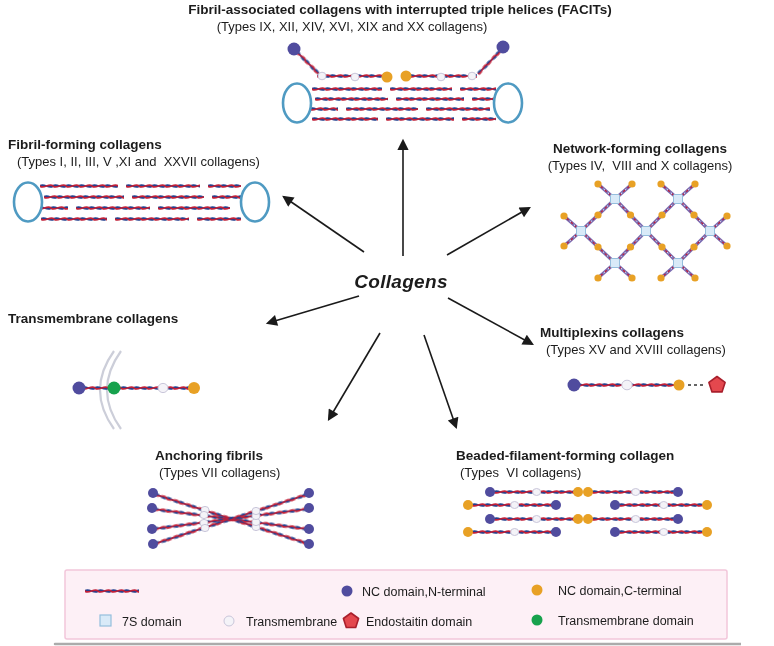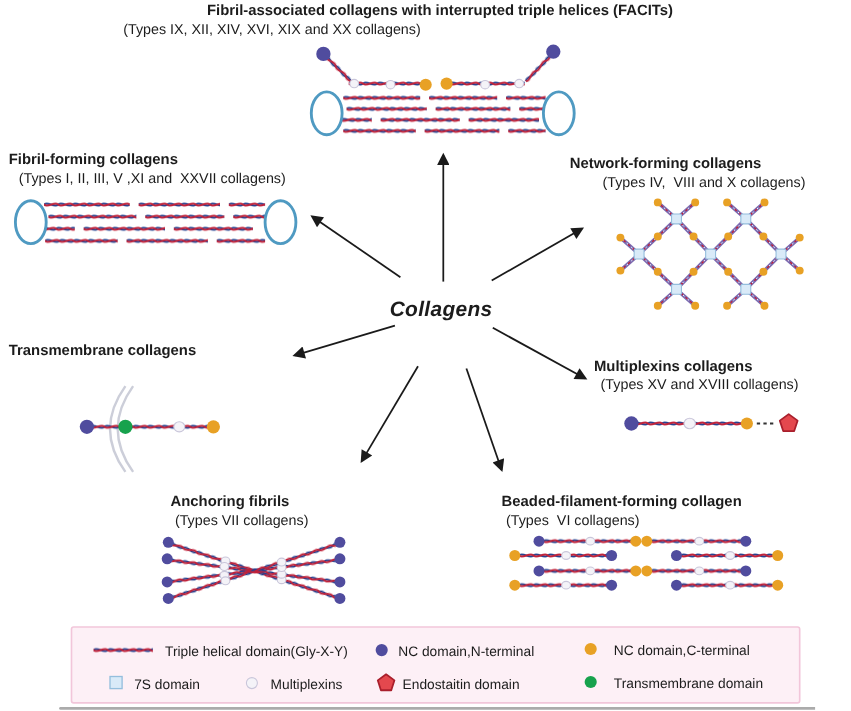--- a/index.html
+++ b/index.html
@@ -351,41 +351,40 @@
         <g>
           <circle cx="537" cy="620" r="5.5" fill="var(--transmembrane-green)"></circle>
         </g>
       </g>
       <g>
         <line x1="55" y1="644" x2="774" y2="644" stroke="#ababab" stroke-width="2.5" stroke-linecap="round"></line>
       </g>
     </svg>
 
   <div class="t title" style="left:80px;top:2px;width:640px;text-align:center">Fibril-associated collagens with interrupted triple helices (FACITs)</div>
-  <div class="t" style="left:112px;top:19px;width:480px;">(Types IX, XII, XIV, XVI, XIX and XX collagens)</div>
+  <div class="t" style="left:112px;top:19px;width:480px;text-align:center">(Types IX, XII, XIV, XVI, XIX and XX collagens)</div>
 
   <div class="t" style="left:17px;top:154px">(Types I, II, III, V ,XI and  XXVII collagens)</div>
   <div class="t title" style="left:8px;top:137px">Fibril-forming collagens</div>
 
-  <div class="t title" style="left:518px;top:141px;width:244px;text-align:left">Network-forming collagens</div>
+  <div class="t title" style="left:518px;top:141px;width:244px;text-align:center">Network-forming collagens</div>
   <div class="t" style="left:518px;top:158px;width:244px;text-align:center">(Types IV,  VIII and X collagens)</div>
 
   <div class="t title" style="left:8px;top:311px">Transmembrane collagens</div>
 
   <div class="t title" style="left:540px;top:325px">Multiplexins collagens</div>
   <div class="t" style="left:546px;top:342px">(Types XV and XVIII collagens)</div>
 
   <div class="t title" style="left:155px;top:448px">Anchoring fibrils</div>
   <div class="t" style="left:159px;top:465px">(Types VII collagens)</div>
 
   <div class="t title" style="left:456px;top:448px">Beaded-filament-forming collagen</div>
   <div class="t" style="left:460px;top:465px">(Types  VI collagens)</div>
 
   <div class="t center-label" style="left:321px;top:271px;width:160px;text-align:center">Collagens</div>
 
-  <div class="t legend-label" style="left:150px;top:585px">Triple helical domain(Gly-X-Y)</div>
   <div class="t legend-label" style="left:362px;top:585px">NC domain,N-terminal</div>
   <div class="t legend-label" style="left:558px;top:584px">NC domain,C-terminal</div>
   <div class="t legend-label" style="left:122px;top:615px">7S domain</div>
-  <div class="t legend-label" style="left:246px;top:615px">Multiplexins</div>
+  <div class="t legend-label" style="left:246px;top:615px">Transmembrane</div>
   <div class="t legend-label" style="left:366px;top:615px">Endostaitin domain</div>
   <div class="t legend-label" style="left:558px;top:614px">Transmembrane domain</div>
 </div>
 
 </body></html>

